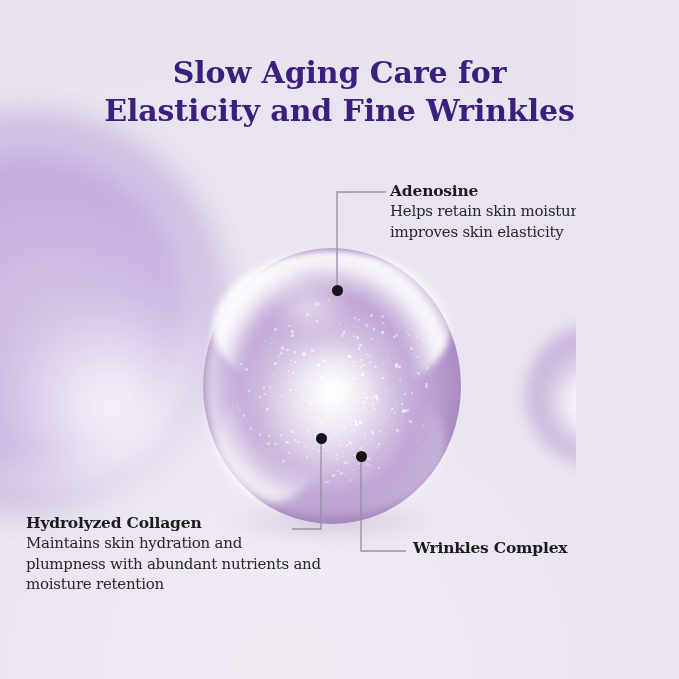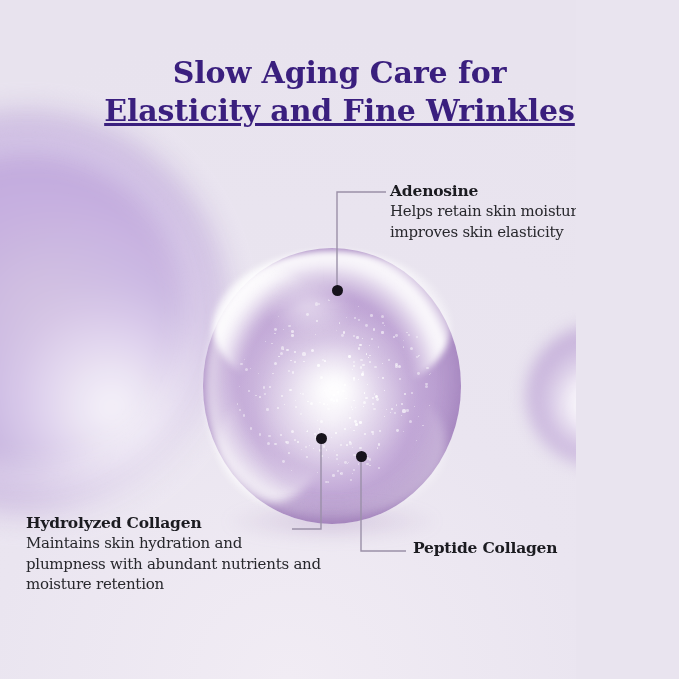--- a/index.html
+++ b/index.html
@@ -157,21 +157,21 @@
     top: 34px;
     width: 679px;
     text-align: center;
     color: #3a1f7e;
     font-family: "DejaVu Serif", serif;
     font-weight: bold;
     font-size: 30px;
     line-height: 38px;
     letter-spacing: -0.1px;
   }
-  .title .line2 { display: block; text-decoration: underline; }
+  .title .line2 { display: block; }
 
   
   .callout { position: absolute; }
   .callout h3 {
     margin: 0 0 1px 0;
     font-family: "DejaVu Serif", serif;
     font-weight: bold;
     font-size: 15.5px;
     line-height: 19px;
     color: #1b1b20;
@@ -510,16 +510,16 @@
     <h3>Hydrolyzed Collagen</h3>
     <p>Maintains skin hydration and plumpness with abundant nutrients and moisture retention</p>
   </div>
 
   <div class="callout callout-adenosine">
     <h3>Adenosine</h3>
     <p>Helps retain skin moisture and improves skin elasticity</p>
   </div>
 
   <div class="callout callout-peptide">
-    <h3>Peptide Collagen</h3>
+    <h3>Wrinkles Complex</h3>
   </div>
 
 </div>
 
 </body></html>

